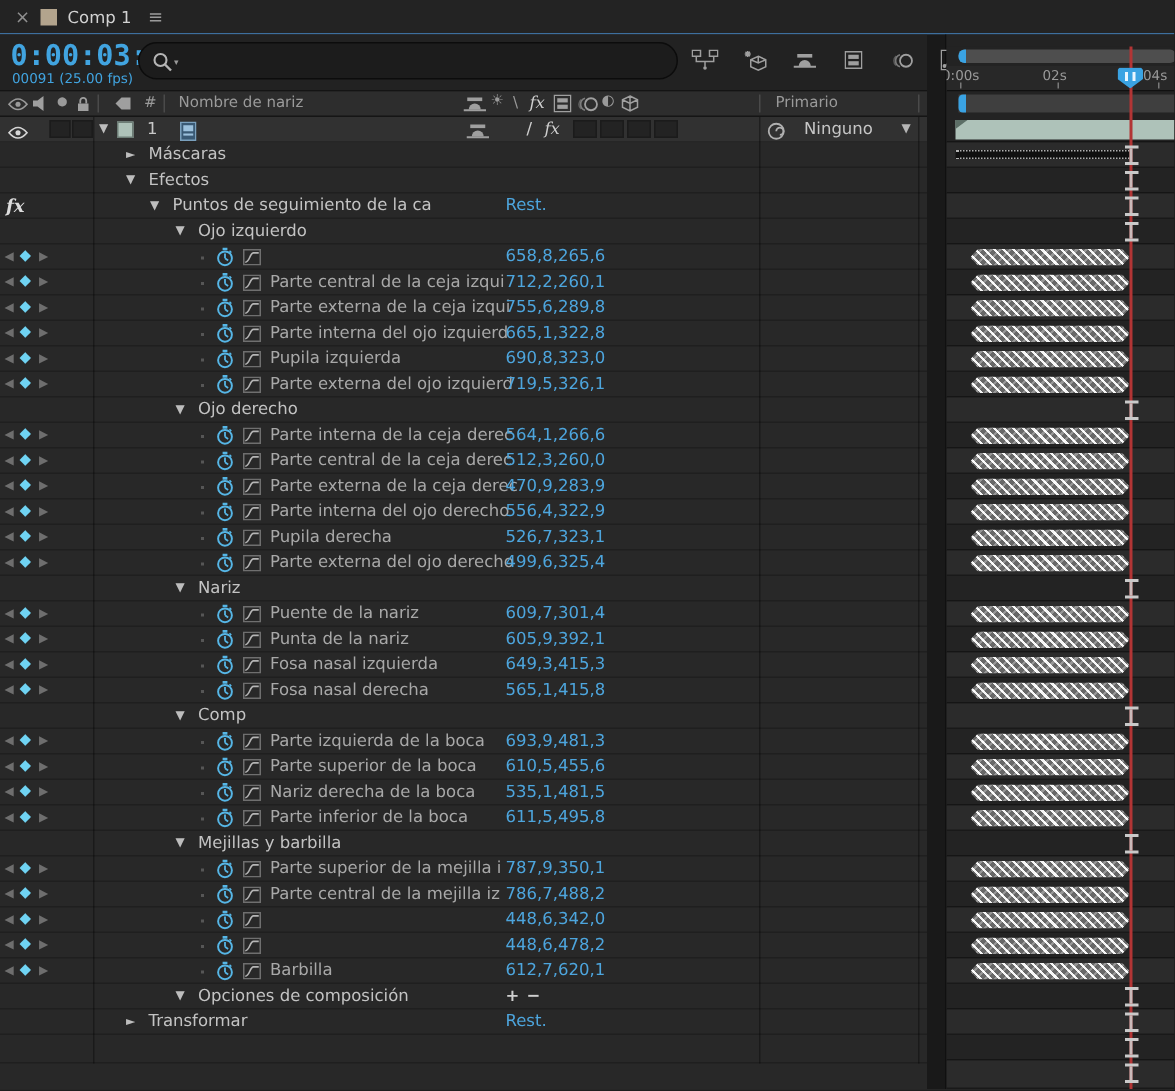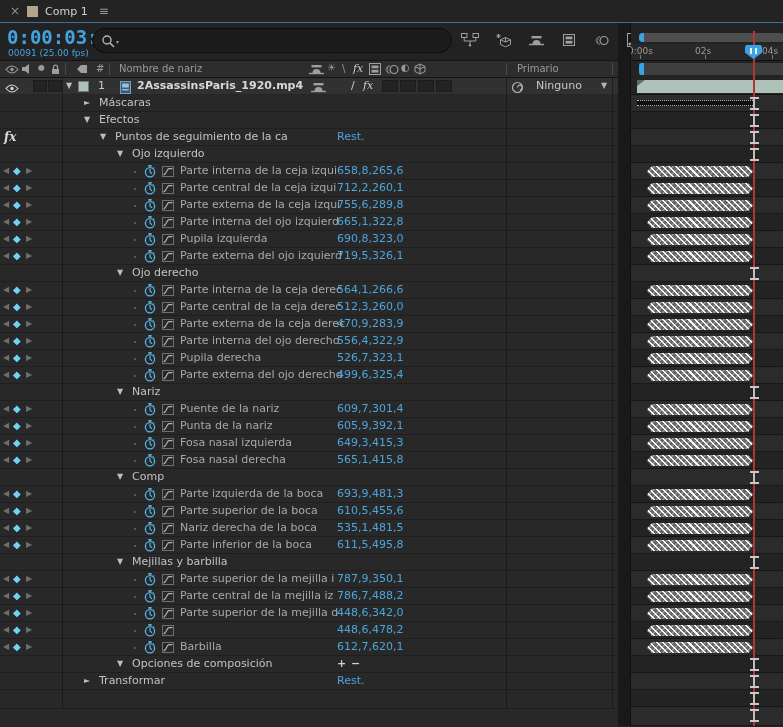--- a/index.html
+++ b/index.html
@@ -216,21 +216,20 @@
           <span class="cellbox" style="left:33px;width:14px"></span>
           <span class="cellbox" style="left:48px;width:14px"></span>
           <span class="abs twirl" style="left:66px">▼</span>
           <span class="swatch" style="left:78px"></span>
           <span class="abs" style="left:98px;color:#c8c8c8">1</span>
           <span class="abs" style="left:120px;top:3px"><svg width="11" height="13">
                 <rect x="0.5" y="0.5" width="10" height="12" fill="#3a5a75" stroke="#7aa0bd"></rect>
                 <rect x="2.2" y="2.5" width="6.6" height="4" fill="#9cc1dd"></rect>
                 <rect x="2.2" y="8" width="6.6" height="1.4" fill="#9cc1dd"></rect>
               </svg></span>
-          <span class="abs lname" style="left:137px">2AssassinsParis_1920.mp4</span>
           <span class="abs" style="left:311px;top:4px"><svg width="15" height="11">
                 <line x1="0" y1="9.5" x2="15" y2="9.5" stroke="#9f9f9f" stroke-width="1.4"></line>
                 <path d="M3.5 9 a4 4 0 0 1 8 0 Z" fill="#9f9f9f"></path>
                 <rect x="2.5" y="1" width="10" height="2.4" fill="#9f9f9f"></rect>
               </svg></span>
           <span class="abs slash" style="left:351px">/</span>
           <span class="abs fxsw" style="left:363px">fx</span>
           <span class="cellbox" style="left:382px;width:16px"></span>
           <span class="cellbox" style="left:400px;width:16px"></span>
           <span class="cellbox" style="left:418px;width:16px"></span>
@@ -271,21 +270,20 @@
                   <rect x="4.4" y="0" width="3.2" height="1.8" fill="#56b6e6"></rect>
                   <line x1="9" y1="2.2" x2="10.2" y2="3.4" stroke="#56b6e6"></line>
                   <circle cx="6" cy="7.2" r="4.6" fill="none" stroke="#56b6e6" stroke-width="1.3"></circle>
                   <line x1="6" y1="7.2" x2="6" y2="4" stroke="#56b6e6" stroke-width="1.2"></line>
                   <line x1="6" y1="7.2" x2="8.1" y2="8.7" stroke="#56b6e6" stroke-width="1.2"></line>
                 </svg></span>
               <span class="abs" style="left: 162px; top: 3px;"><svg width="12" height="11">
                   <rect x="0.5" y="0.5" width="11" height="10" fill="none" stroke="#6f6f6f"></rect>
                   <path d="M1.5 8.8 C4.5 8.8 4.5 2.6 7 2.6 L10.5 2.6" fill="none" stroke="#b5b5b5" stroke-width="1.1"></path>
                 </svg></span>
-              <span class="plabel abs" style="left: 180px;">Parte interna de la ceja izqui</span>
               <span class="value abs" style="left: 337px;">658,8,265,6</span>
             </div>
             <div class="row">
               <span class="nav-arrow abs" style="left: 3px;">◀</span>
               <span class="nav-key abs" style="left: 13px;">◆</span>
               <span class="nav-arrow abs" style="left: 26px;">▶</span>
               <span class="coldot" style="left: 134px;"></span>
               <span class="abs" style="left: 144px; top: 2px;"><svg width="12" height="13" viewBox="0 0 12 13">
                   <rect x="4.4" y="0" width="3.2" height="1.8" fill="#56b6e6"></rect>
                   <line x1="9" y1="2.2" x2="10.2" y2="3.4" stroke="#56b6e6"></line>
@@ -705,21 +703,20 @@
                   <rect x="4.4" y="0" width="3.2" height="1.8" fill="#56b6e6"></rect>
                   <line x1="9" y1="2.2" x2="10.2" y2="3.4" stroke="#56b6e6"></line>
                   <circle cx="6" cy="7.2" r="4.6" fill="none" stroke="#56b6e6" stroke-width="1.3"></circle>
                   <line x1="6" y1="7.2" x2="6" y2="4" stroke="#56b6e6" stroke-width="1.2"></line>
                   <line x1="6" y1="7.2" x2="8.1" y2="8.7" stroke="#56b6e6" stroke-width="1.2"></line>
                 </svg></span>
               <span class="abs" style="left: 162px; top: 3px;"><svg width="12" height="11">
                   <rect x="0.5" y="0.5" width="11" height="10" fill="none" stroke="#6f6f6f"></rect>
                   <path d="M1.5 8.8 C4.5 8.8 4.5 2.6 7 2.6 L10.5 2.6" fill="none" stroke="#b5b5b5" stroke-width="1.1"></path>
                 </svg></span>
-              <span class="plabel abs" style="left: 180px;">Parte superior de la mejilla d</span>
               <span class="value abs" style="left: 337px;">448,6,342,0</span>
             </div>
             <div class="row">
               <span class="nav-arrow abs" style="left: 3px;">◀</span>
               <span class="nav-key abs" style="left: 13px;">◆</span>
               <span class="nav-arrow abs" style="left: 26px;">▶</span>
               <span class="coldot" style="left: 134px;"></span>
               <span class="abs" style="left: 144px; top: 2px;"><svg width="12" height="13" viewBox="0 0 12 13">
                   <rect x="4.4" y="0" width="3.2" height="1.8" fill="#56b6e6"></rect>
                   <line x1="9" y1="2.2" x2="10.2" y2="3.4" stroke="#56b6e6"></line>

